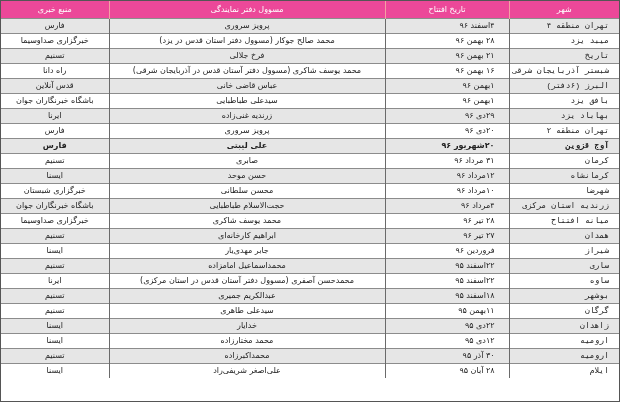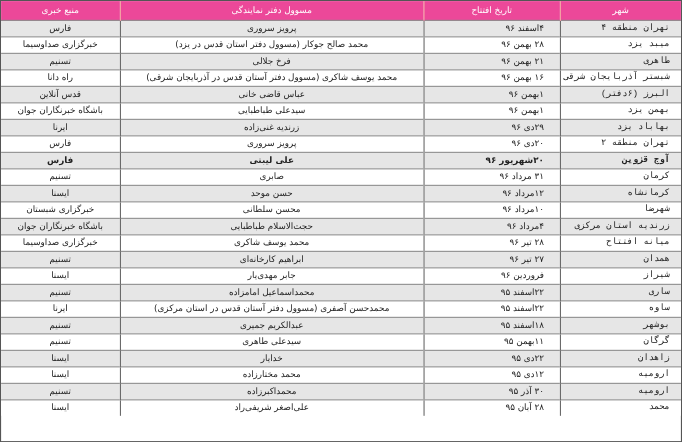--- a/index.html
+++ b/index.html
@@ -62,39 +62,39 @@
           <td>پرویز سروری</td>
           <td>فارس</td>
         </tr>
         <tr>
           <td class="city">میبد یزد</td>
           <td class="date">۲۸ بهمن ۹۶</td>
           <td>محمد صالح جوکار (مسوول دفتر استان قدس در یزد)</td>
           <td>خبرگزاری صداوسیما</td>
         </tr>
         <tr>
-          <td class="city">طاهری</td>
+          <td class="city">تاریخ</td>
           <td class="date">۲۱ بهمن ۹۶</td>
           <td>فرخ جلالی</td>
           <td>تسنیم</td>
         </tr>
         <tr>
           <td class="city">شبستر آذربایجان شرقی</td>
           <td class="date">۱۶ بهمن ۹۶</td>
           <td>محمد یوسف شاکری (مسوول دفتر آستان قدس در آذربایجان شرقی)</td>
           <td>راه دانا</td>
         </tr>
         <tr>
           <td class="city">البرز (۶دفتر)</td>
           <td class="date">۱بهمن ۹۶</td>
           <td>عباس قاضی خانی</td>
           <td>قدس آنلاین</td>
         </tr>
         <tr>
-          <td class="city">بهمن یزد</td>
+          <td class="city">بافق یزد</td>
           <td class="date">۱بهمن ۹۶</td>
           <td>سیدعلی طباطبایی</td>
           <td>باشگاه خبرنگاران جوان</td>
         </tr>
         <tr>
           <td class="city">بهاباد یزد</td>
           <td class="date">۲۹دی ۹۶</td>
           <td>زرندیه غنی‌زاده</td>
           <td>ایرنا</td>
         </tr>
@@ -188,20 +188,20 @@
           <td>محمد مختارزاده</td>
           <td>ایسنا</td>
         </tr>
         <tr>
           <td class="city">ارومیه</td>
           <td class="date">۳۰ آذر ۹۵</td>
           <td>محمداکبرزاده</td>
           <td>تسنیم</td>
         </tr>
         <tr>
-          <td class="city">محمد</td>
+          <td class="city">ایلام</td>
           <td class="date">۲۸ آبان ۹۵</td>
           <td>علی‌اصغر شریفی‌راد</td>
           <td>ایسنا</td>
         </tr>
       </tbody>
   </table>
 </div>
 
 </body></html>

